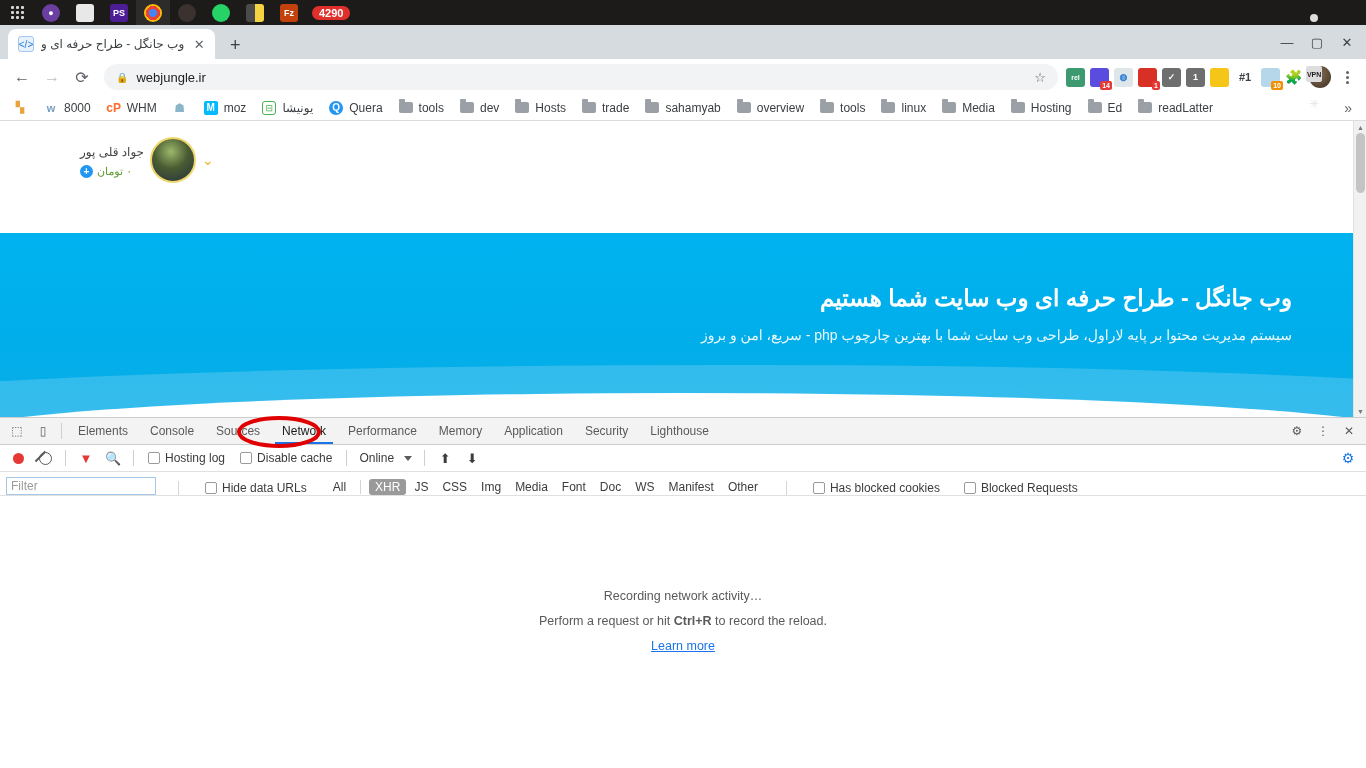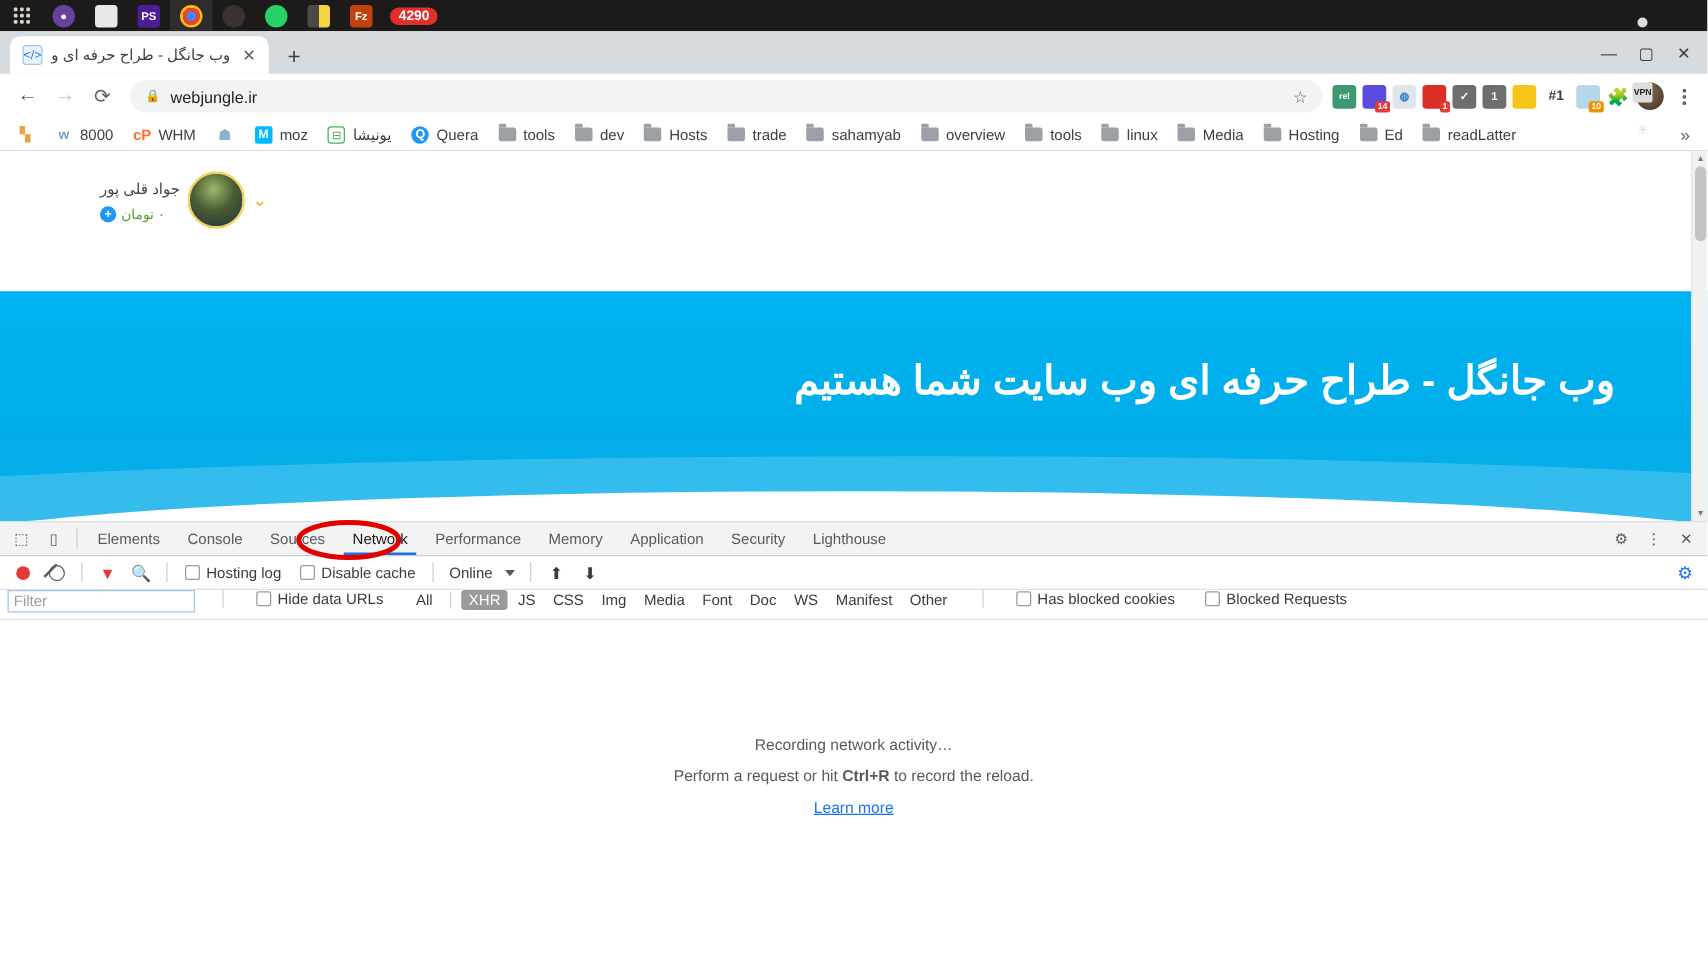--- a/index.html
+++ b/index.html
@@ -174,21 +174,21 @@
     background: rgba(255,255,255,0.18);
     border-radius: 52% 46% 0 0 / 100% 100% 0 0;
     transform: scaleX(1.4);
   }
   .hero-wave2 {
     position: absolute; left: -5%; right: -5%; bottom: -22px; height: 46px;
     background: #ffffff; border-radius: 50% 50% 0 0 / 100% 100% 0 0;
   }
   .hero-title {
     position: absolute; right: 74px; top: 52px; direction: rtl; color: #fff;
-    font-size: 32px; font-weight: bold; text-align: right; white-space: nowrap;
+    font-size: 23px; font-weight: bold; text-align: right; white-space: nowrap;
   }
   .hero-sub {
     position: absolute; right: 74px; top: 94px; direction: rtl; color: rgba(255,255,255,0.92);
     font-size: 14px; text-align: right; white-space: nowrap;
   }
 
   .pg-scroll {
     position: absolute; right: 0; top: 0; width: 13px; height: 296px; background: #f1f1f1;
     border-left: 1px solid #e2e2e2;
   }
@@ -231,21 +231,21 @@
   .cb-row { display: flex; align-items: center; gap: 5px; padding: 0 6px; white-space: nowrap; }
   .cb {
     width: 12px; height: 12px; border: 1px solid #9a9a9a; border-radius: 2px; background: #fff;
     flex: 0 0 auto;
   }
   .throttle { display: flex; align-items: center; gap: 2px; padding: 0 4px; }
   .throttle-caret { width: 0; height: 0; border-left: 4px solid transparent;
                     border-right: 4px solid transparent; border-top: 5px solid #5a5a5a; margin-left: 8px; }
 
   .dt-filterbar {
-    height: 24px; border-bottom: 1px solid #e0e0e0; display: flex; align-items: flex-start;
+    height: 24px; border-bottom: 1px solid #e0e0e0; display: flex; align-items: flex-end;
     padding: 0 4px; gap: 16px; font-size: 12px; color: #3c3c3c; background: #fff;
   }
   .filter-inp {
     width: 150px; height: 18px; border: 1px solid #a6c8e8; background: #fff; outline: none;
     font-size: 12px; padding: 0 4px; color: #333; font-family: "Liberation Sans", sans-serif;
     margin-left: 2px;
   }
   .filter-inp::placeholder { color: #9b9b9b; }
   .type-f { padding: 1px 6px; border-radius: 3px; white-space: nowrap; }
   .type-f.active { background: #9a9a9a; color: #fff; }
@@ -539,20 +539,21 @@
     </div>
 
     <div class="site-logo">
       <span class="logo-code">&lt;&gt;</span>
       <span class="logo-www">www</span>
     </div>
   </div>
 
   <div class="hero">
     <div class="hero-title">وب جانگل - طراح حرفه ای وب سایت شما هستیم</div>
+    <div class="hero-sub">سیستم مدیریت محتوا بر پایه لاراول، طراحی وب سایت شما با بهترین چارچوب php - سریع، امن و بروز</div>
     <div class="hero-wave"></div>
     <div class="hero-wave2"></div>
   </div>
 
   <div class="pg-scroll">
     <span class="pg-arrow" style="top:0">▲</span>
     <span class="pg-thumb"></span>
     <span class="pg-arrow" style="bottom:0">▼</span>
   </div>
 </div>

